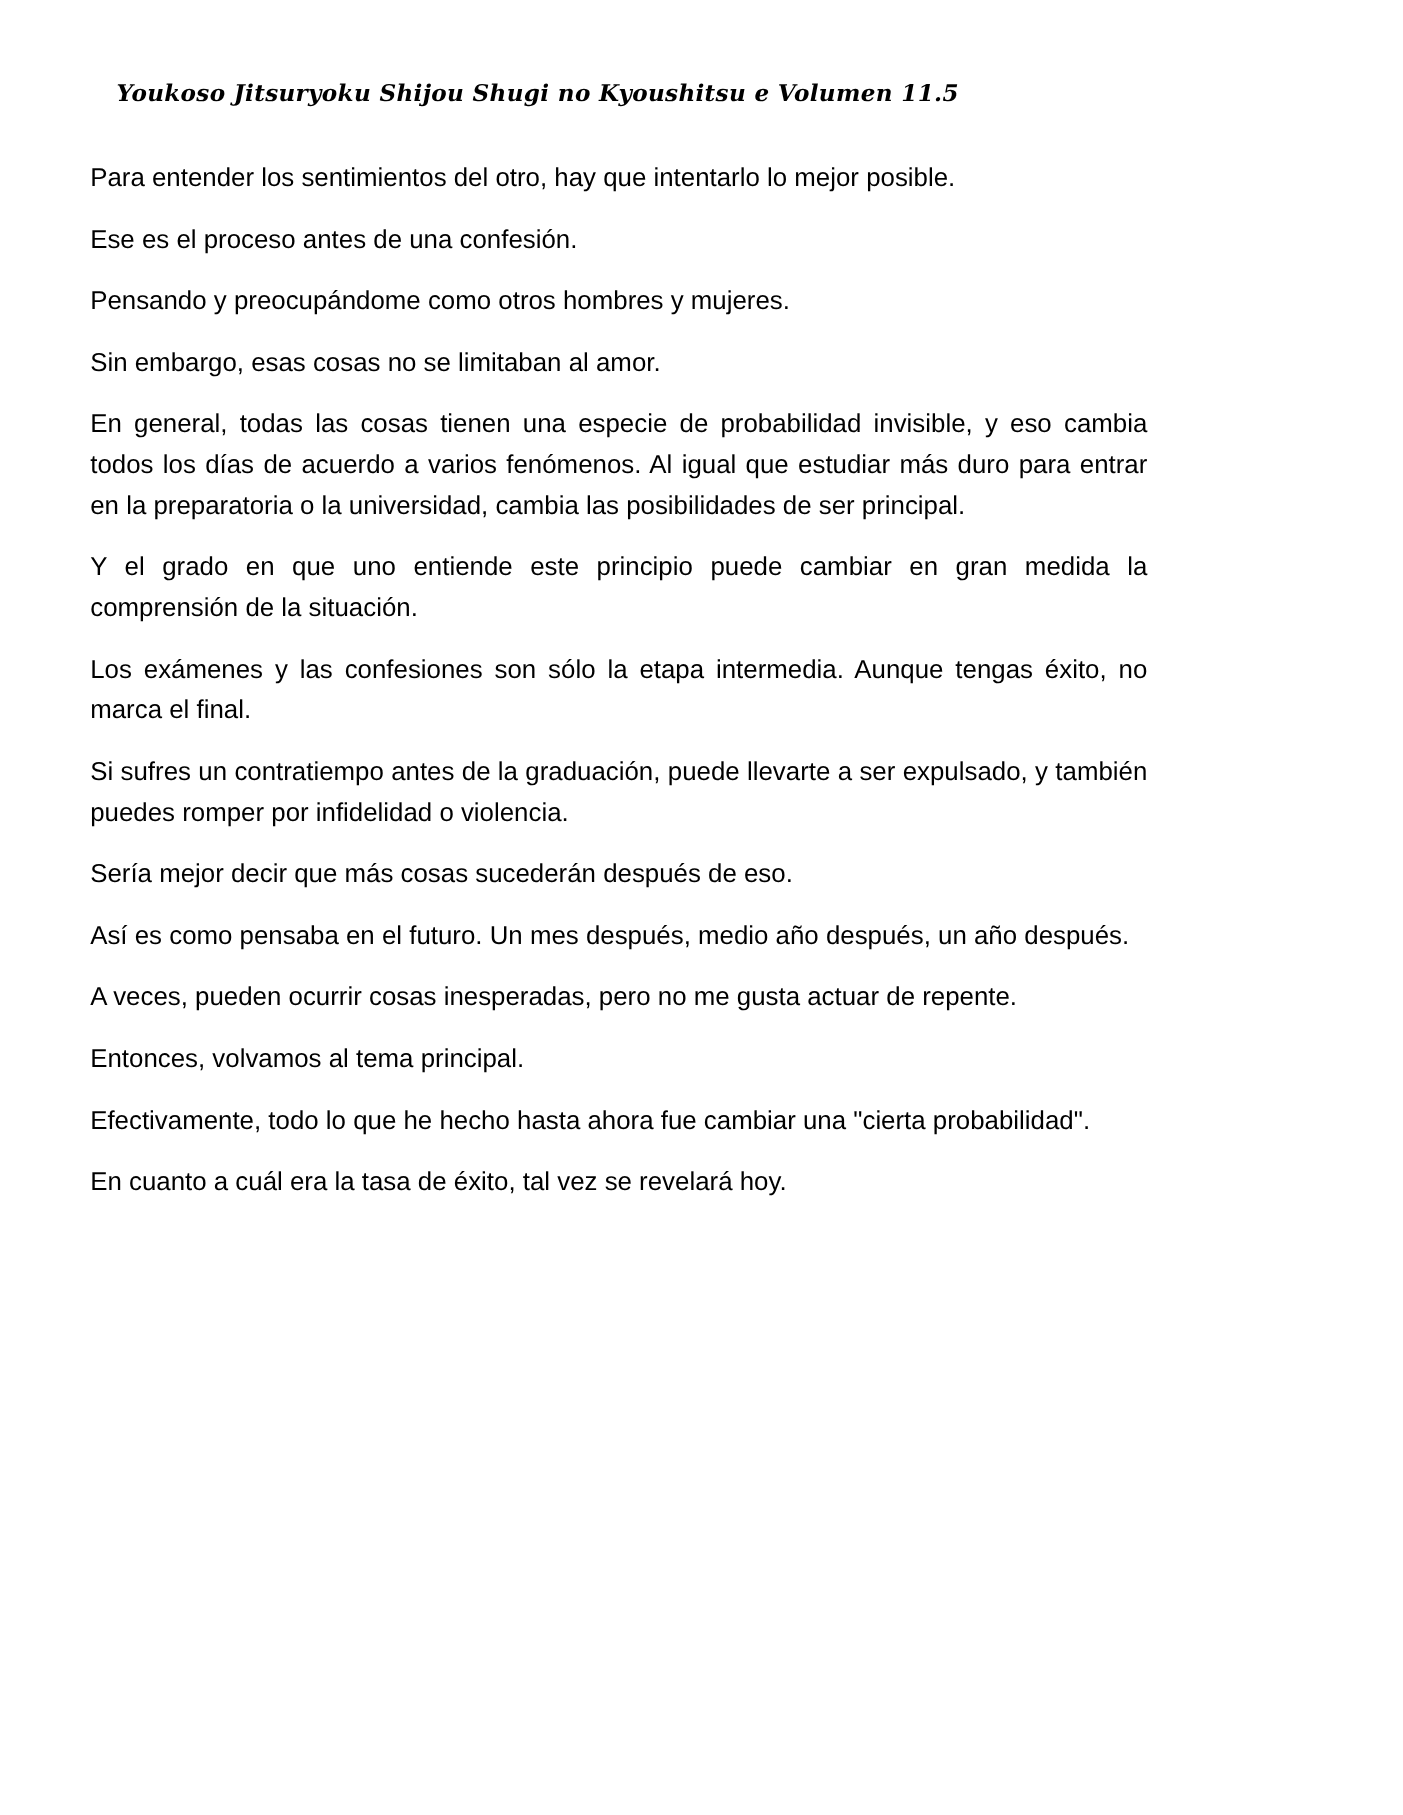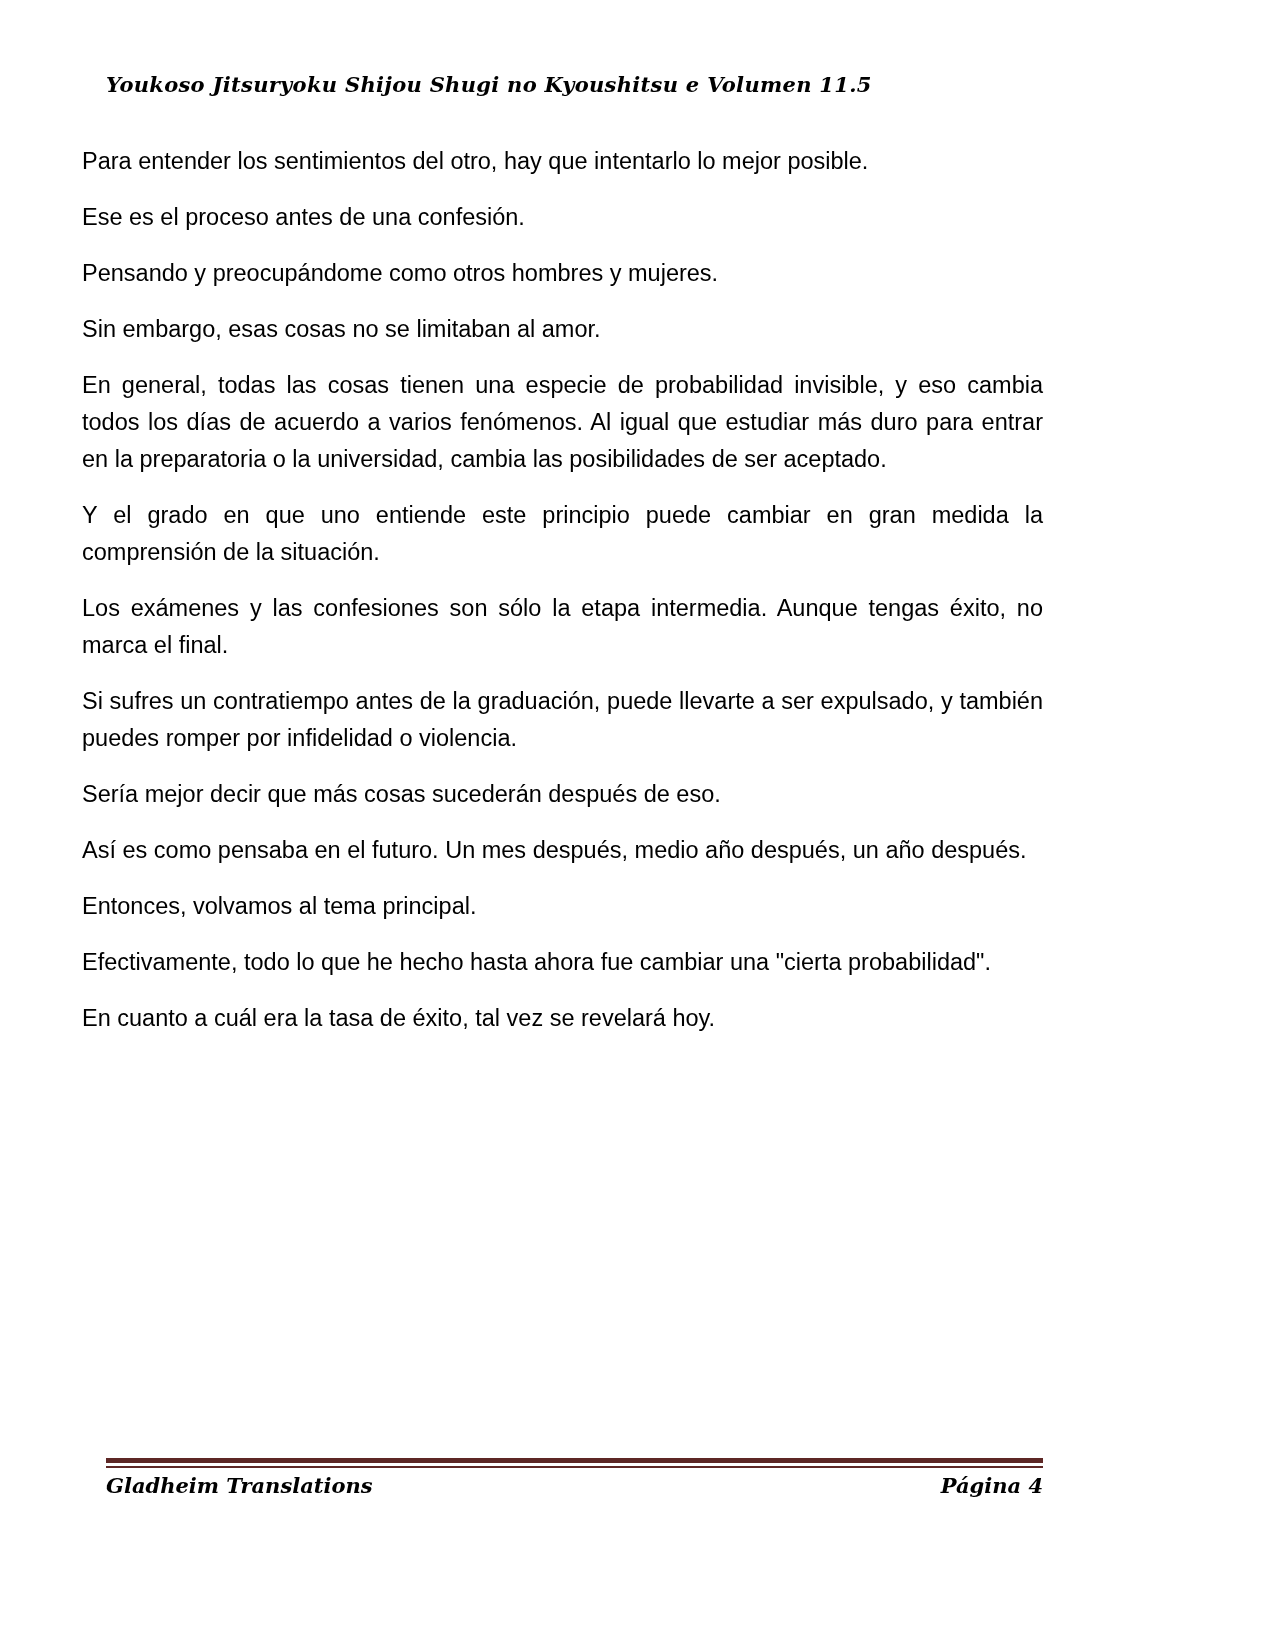--- a/index.html
+++ b/index.html
@@ -69,32 +69,26 @@
 
   <div class="header">
     <div class="header-title">Youkoso Jitsuryoku Shijou Shugi no Kyoushitsu e Volumen 11.5</div>
   </div>
 
   <div class="body-text">
     <p>Para entender los sentimientos del otro, hay que intentarlo lo mejor posible.</p>
     <p>Ese es el proceso antes de una confesión.</p>
     <p>Pensando y preocupándome como otros hombres y mujeres.</p>
     <p>Sin embargo, esas cosas no se limitaban al amor.</p>
-    <p>En general, todas las cosas tienen una especie de probabilidad invisible, y eso cambia todos los días de acuerdo a varios fenómenos. Al igual que estudiar más duro para entrar en la preparatoria o la universidad, cambia las posibilidades de ser aceptado.</p>
+    <p>En general, todas las cosas tienen una especie de probabilidad invisible, y eso cambia todos los días de acuerdo a varios fenómenos. Al igual que estudiar más duro para entrar en la preparatoria o la universidad, cambia las posibilidades de ser principal.</p>
     <p>Y el grado en que uno entiende este principio puede cambiar en gran medida la comprensión de la situación.</p>
     <p>Los exámenes y las confesiones son sólo la etapa intermedia. Aunque tengas éxito, no marca el final.</p>
     <p>Si sufres un contratiempo antes de la graduación, puede llevarte a ser expulsado, y también puedes romper por infidelidad o violencia.</p>
     <p>Sería mejor decir que más cosas sucederán después de eso.</p>
     <p>Así es como pensaba en el futuro. Un mes después, medio año después, un año después.</p>
+    <p>A veces, pueden ocurrir cosas inesperadas, pero no me gusta actuar de repente.</p>
     <p>Entonces, volvamos al tema principal.</p>
     <p>Efectivamente, todo lo que he hecho hasta ahora fue cambiar una "cierta probabilidad".</p>
     <p>En cuanto a cuál era la tasa de éxito, tal vez se revelará hoy.</p>
   </div>
 
-  <div class="footer">
-    <div class="footer-rule"></div>
-    <div class="footer-row">
-      <span>Gladheim Translations</span>
-      <span>Página 4</span>
-    </div>
-  </div>
 
 </div>
 
 </body></html>

